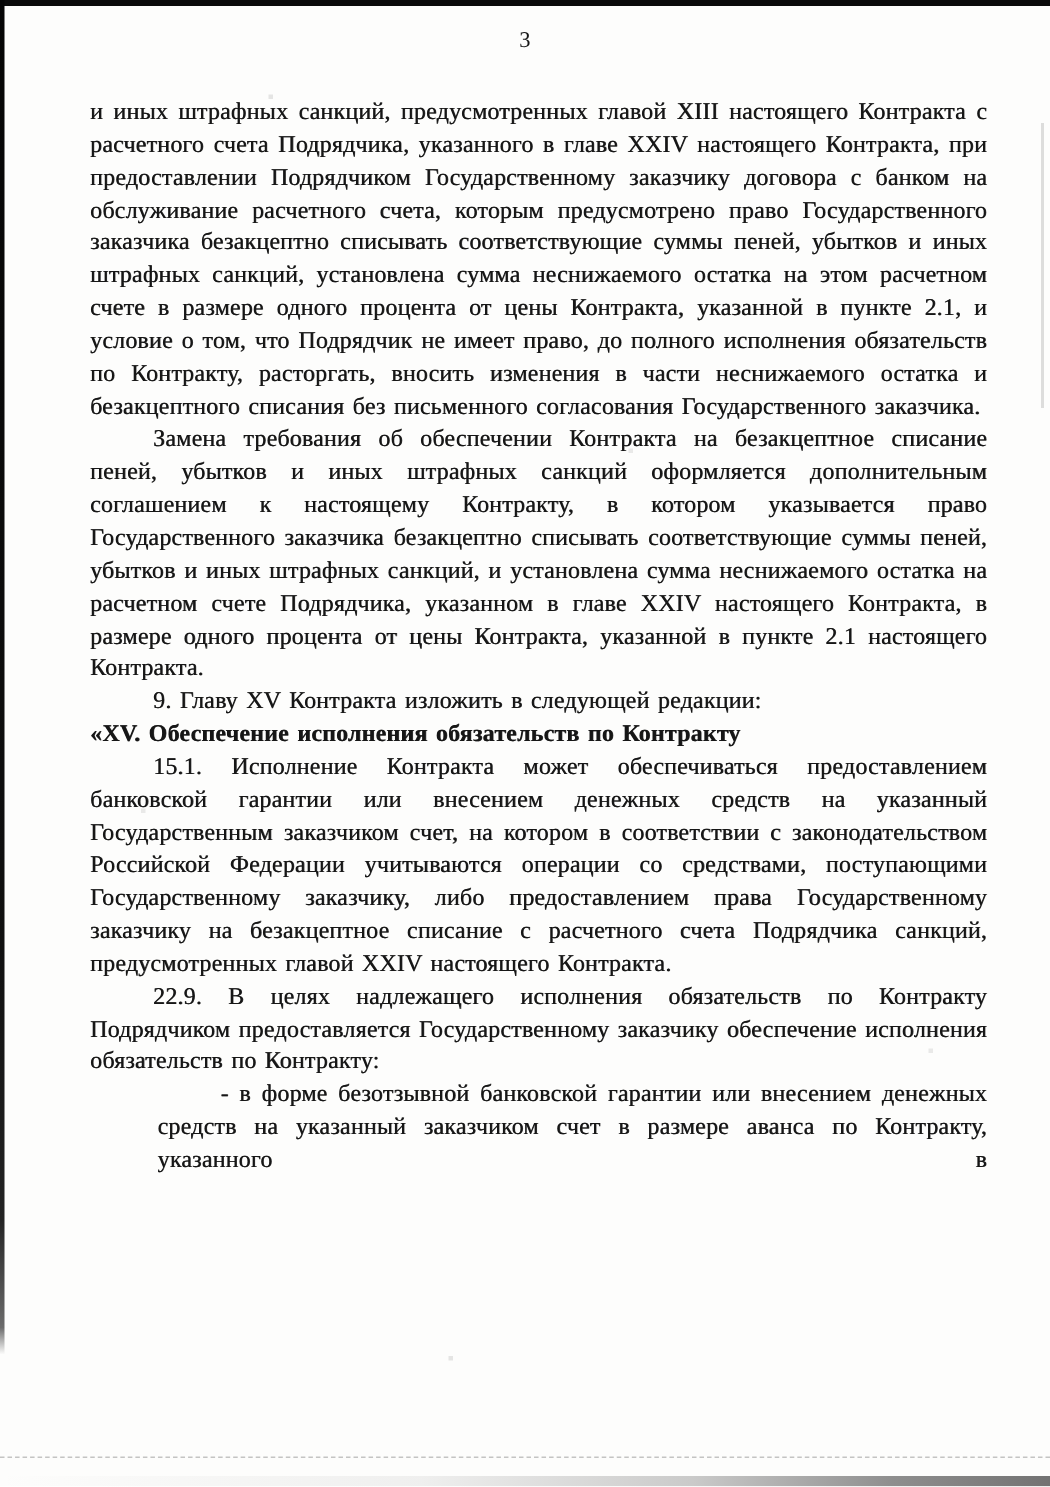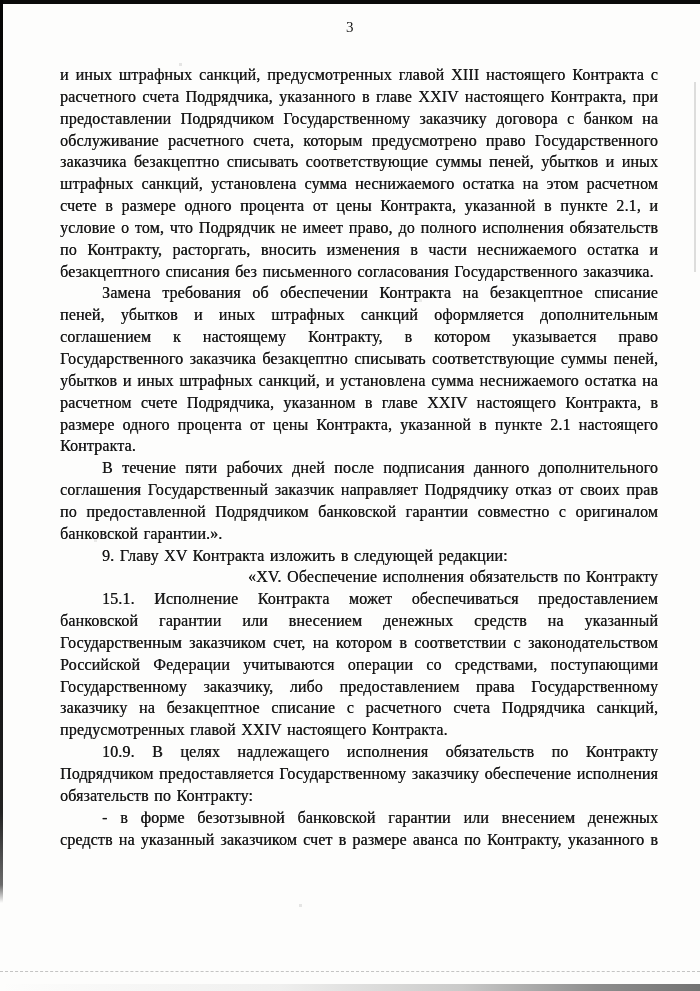--- a/index.html
+++ b/index.html
@@ -73,42 +73,41 @@
     font-size: 16px;
     line-height: 21.85px;
     text-align: justify;
     letter-spacing: 0.12px;
     word-spacing: 1.4px;
     text-shadow: 0.35px 0 0 rgba(15,15,15,0.8);
   }
 
   .para { margin: 0; text-indent: 42px; }
   .para.no-indent { text-indent: 0; }
-  .para.center { text-align: right; text-indent: 0; }
-  .para.fill-last { text-align-last: justify; }
+  .para.center { text-align: left; text-indent: 0; font-weight: bold; }
+  .para.fill-last { text-align-last: justify; margin-left: 45px; }
 </style>
 </head>
 <body>
 
 <div class="page">
 
   <div class="scan-bar-top"></div>
   <div class="scan-bar-left"></div>
   <div class="scan-line-right"></div>
   <div class="scan-noise"></div>
 
   <div class="page-number">3</div>
 
   <div class="content">
     <p class="para no-indent">и иных штрафных санкций, предусмотренных главой XIII настоящего Контракта с расчетного счета Подрядчика, указанного в главе XXIV настоящего Контракта, при предоставлении Подрядчиком Государственному заказчику договора с банком на обслуживание расчетного счета, которым предусмотрено право Государственного заказчика безакцептно списывать соответствующие суммы пеней, убытков и иных штрафных санкций, установлена сумма неснижаемого остатка на этом расчетном счете в размере одного процента от цены Контракта, указанной в пункте 2.1, и условие о том, что Подрядчик не имеет право, до полного исполнения обязательств по Контракту, расторгать, вносить изменения в части неснижаемого остатка и безакцептного списания без письменного согласования Государственного заказчика.</p>
     <p class="para">Замена требования об обеспечении Контракта на безакцептное списание пеней, убытков и иных штрафных санкций оформляется дополнительным соглашением к настоящему Контракту, в котором указывается право Государственного заказчика безакцептно списывать соответствующие суммы пеней, убытков и иных штрафных санкций, и установлена сумма неснижаемого остатка на расчетном счете Подрядчика, указанном в главе XXIV настоящего Контракта, в размере одного процента от цены Контракта, указанной в пункте 2.1 настоящего Контракта.</p>
-    <p class="para">В течение пяти рабочих дней после подписания данного дополнительного соглашения Государственный заказчик направляет Подрядчику отказ от своих прав по предоставленной Подрядчиком банковской гарантии совместно с оригиналом банковской гарантии.».</p>
     <p class="para">9. Главу XV Контракта изложить в следующей редакции:</p>
     <p class="para center">«XV. Обеспечение исполнения обязательств по Контракту</p>
     <p class="para">15.1. Исполнение Контракта может обеспечиваться предоставлением банковской гарантии или внесением денежных средств на указанный Государственным заказчиком счет, на котором в соответствии с законодательством Российской Федерации учитываются операции со средствами, поступающими Государственному заказчику, либо предоставлением права Государственному заказчику на безакцептное списание с расчетного счета Подрядчика санкций, предусмотренных главой XXIV настоящего Контракта.</p>
-    <p class="para">10.9. В целях надлежащего исполнения обязательств по Контракту Подрядчиком предоставляется Государственному заказчику обеспечение исполнения обязательств по Контракту:</p>
+    <p class="para">22.9. В целях надлежащего исполнения обязательств по Контракту Подрядчиком предоставляется Государственному заказчику обеспечение исполнения обязательств по Контракту:</p>
     <p class="para fill-last">- в форме безотзывной банковской гарантии или внесением денежных средств на указанный заказчиком счет в размере аванса по Контракту, указанного в</p>
   </div>
 
   <div class="scan-dashed-line"></div>
   <div class="scan-band-bottom"></div>
 
 </div>
 
 </body></html>

